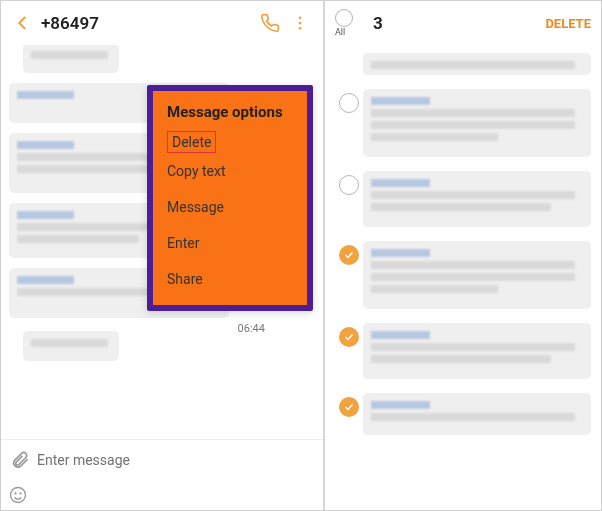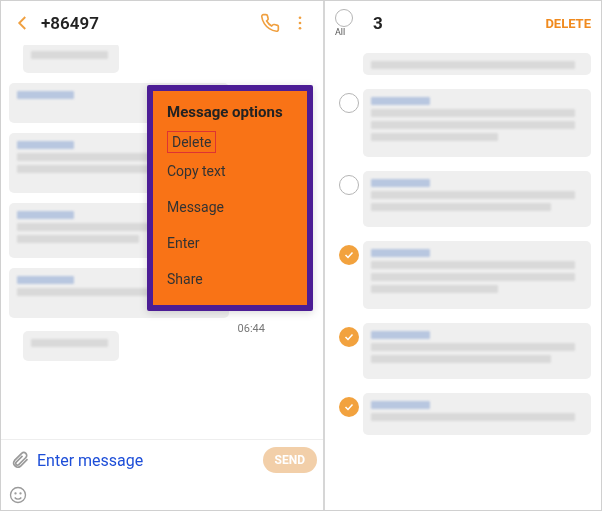--- a/index.html
+++ b/index.html
@@ -88,21 +88,21 @@
     position: absolute; bottom: 0; left: 0; right: 0;
     border-top: 1px solid #eee;
     background: #fff;
   }
   .compose-row {
     display: flex; align-items: center;
     height: 40px; padding: 0 6px;
   }
   .attach { width: 26px; color: #9a9a9a; display:flex;align-items:center;justify-content:center; }
   .input {
-    flex: 1; font-size: 16px; color: #1d4ed8;
+    flex: 1; font-size: 14px; color: #737373;
     padding-left: 4px;
   }
   .send {
     background: #f2cfa9;
     color: #fff;
     font-weight: 700;
     font-size: 12px;
     border-radius: 14px;
     height: 26px;
     padding: 0 12px;
@@ -275,21 +275,20 @@
   </div>
 
   <div class="compose">
     <div class="compose-row">
       <div class="attach">
         <svg viewBox="0 0 24 24" width="20" height="20" fill="none" stroke="currentColor" stroke-width="2">
             <path d="M21 11l-8.5 8.5a5 5 0 0 1-7-7L14 4a3.5 3.5 0 0 1 5 5l-8.5 8.5a2 2 0 0 1-3-3L15 7"></path>
           </svg>
       </div>
       <div class="input">Enter message</div>
-      <div class="send">SEND</div>
     </div>
     <div class="emoji-row">
       <div class="emoji">
         <svg viewBox="0 0 24 24" width="20" height="20" fill="none" stroke="currentColor" stroke-width="1.6">
             <circle cx="12" cy="12" r="9"></circle>
             <circle cx="9" cy="10" r="0.6" fill="currentColor"></circle>
             <circle cx="15" cy="10" r="0.6" fill="currentColor"></circle>
             <path d="M8 15c1 1.2 2.5 2 4 2s3-0.8 4-2"></path>
           </svg>
       </div>

